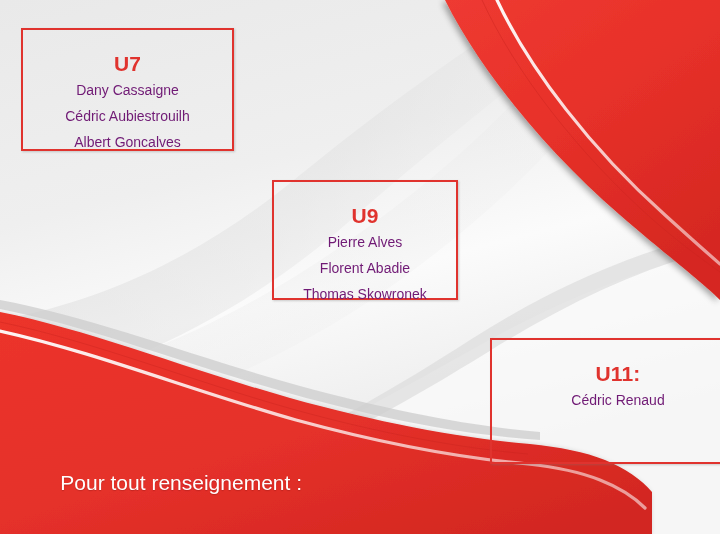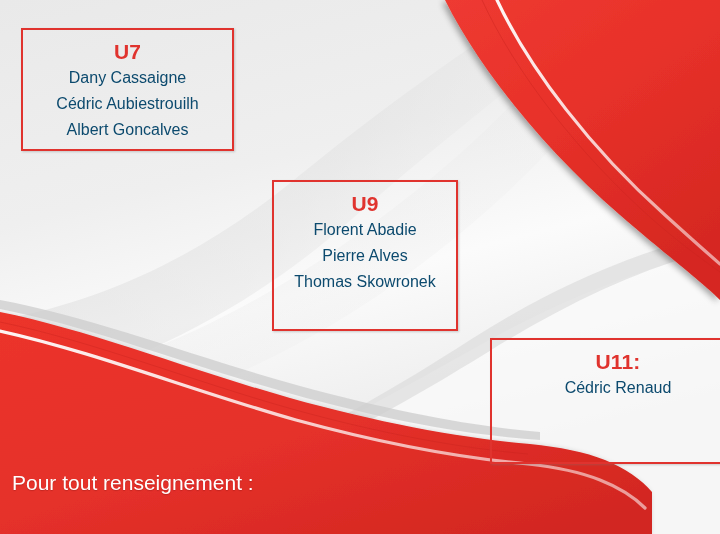--- a/index.html
+++ b/index.html
@@ -24,48 +24,48 @@
     height: 534px;
     display: block;
   }
 
   .team-box {
     position: absolute;
     box-sizing: border-box;
     border: 2px solid #E0332E;
     background: transparent;
     text-align: center;
-    padding: 8px 8px 6px 8px;
+    padding: 20px 8px 6px 8px;
     box-shadow: 1px 1px 2px rgba(120,120,120,0.35);
   }
   .team-title {
     color: #E0332E;
     font-weight: bold;
     font-size: 21px;
     line-height: 27px;
     letter-spacing: 0.2px;
     white-space: nowrap;
   }
   .team-member {
-    color: #0c4a6e;
-    font-size: 16px;
+    color: #701a75;
+    font-size: 14px;
     line-height: 26px;
     white-space: nowrap;
   }
 
   #box-u7   { left: 21px;  top: 28px;  width: 213px; height: 123px; }
-  #box-u9   { left: 272px; top: 180px; width: 186px; height: 151px; }
+  #box-u9   { left: 272px; top: 180px; width: 186px; height: 120px; }
   #box-u11  { left: 490px; top: 338px; width: 256px; height: 126px; }
 
   #contact {
     position: absolute;
     left: 12px;
     top: 468px;
     width: 290px;
-    text-align: left;
+    text-align: right;
     color: #ffffff;
   }
   .contact-line {
     font-size: 21px;
     line-height: 30px;
     white-space: nowrap;
     text-shadow: 0 1px 1px rgba(130,20,20,0.35);
   }
 </style>
 </head>
@@ -145,22 +145,22 @@
 
   <div class="team-box" id="box-u7">
     <div class="team-title">U7</div>
     <div class="team-member">Dany Cassaigne</div>
     <div class="team-member">Cédric Aubiestrouilh</div>
     <div class="team-member">Albert Goncalves</div>
   </div>
 
   <div class="team-box" id="box-u9">
     <div class="team-title">U9</div>
+    <div class="team-member">Pierre Alves</div>
     <div class="team-member">Florent Abadie</div>
-    <div class="team-member">Pierre Alves</div>
     <div class="team-member">Thomas Skowronek</div>
   </div>
 
   <div class="team-box" id="box-u11">
     <div class="team-title">U11:</div>
     <div class="team-member">Cédric Renaud</div>
   </div>
 
   <div id="contact">
     <div class="contact-line">Pour tout renseignement :</div>

